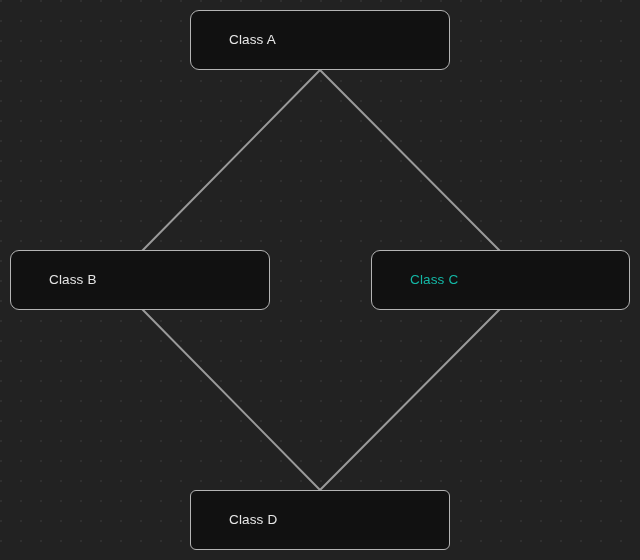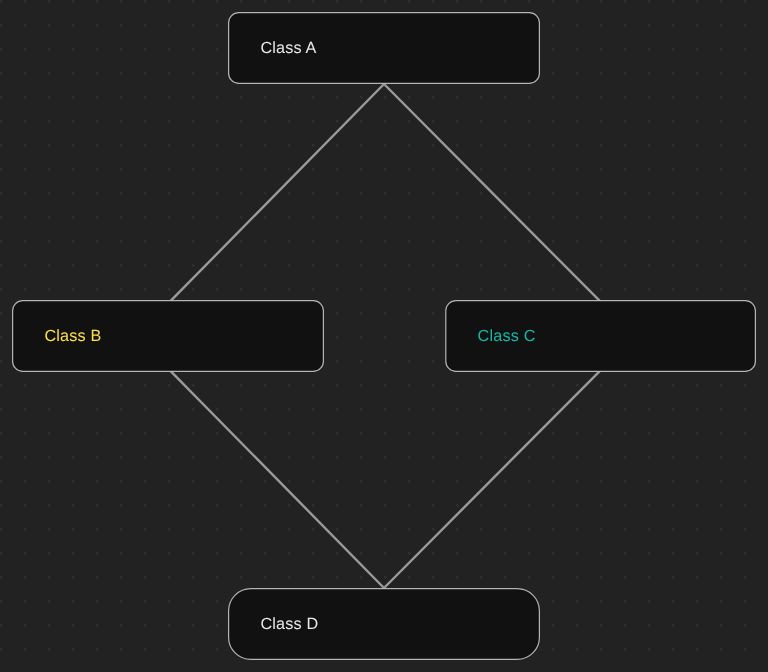--- a/index.html
+++ b/index.html
@@ -38,21 +38,21 @@
     display: flex;
     align-items: center;
     z-index: 2;
   }
 
   .node-label {
     color: #e8e8e8;
     font-size: 13.5px;
     line-height: 1;
     letter-spacing: 0.15px;
-    padding-left: 26px;
+    padding-left: 38px;
     white-space: nowrap;
     user-select: none;
   }
 
   #node-a { left: 190px; top: 10px;  width: 260px; height: 60px; }
   #node-b { left: 10px;  top: 250px; width: 260px; height: 60px; }
   #node-c { left: 371px; top: 250px; width: 259px; height: 60px; }
   #node-d { left: 190px; top: 490px; width: 260px; height: 60px; }
 </style>
 </head>
@@ -65,24 +65,24 @@
     <line stroke="#9a9a9a" stroke-width="2" stroke-linecap="round" x1="320" y1="70" x2="500" y2="251"></line>
     <line stroke="#9a9a9a" stroke-width="2" stroke-linecap="round" x1="142" y1="309" x2="320" y2="490"></line>
     <line stroke="#9a9a9a" stroke-width="2" stroke-linecap="round" x1="500" y1="309" x2="320" y2="490"></line>
   </svg>
 
   <div class="node" id="node-a" style="left: 190px; top: 10px; width: 260px; height: 60px; background: rgb(17, 17, 17); border-color: rgb(180, 180, 180); border-radius: 9px;">
     <span class="node-label" style="color: rgb(232, 232, 232);">Class A</span>
   </div>
 
   <div class="node" id="node-b" style="left: 10px; top: 250px; width: 260px; height: 60px; background: rgb(17, 17, 17); border-color: rgb(180, 180, 180); border-radius: 9px;">
-    <span class="node-label" style="color: #fde047;">Class B</span>
+    <span class="node-label" style="color: #e5e5e5;">Class B</span>
   </div>
 
   <div class="node" id="node-c" style="left: 371px; top: 250px; width: 259px; height: 60px; background: rgb(17, 17, 17); border-color: rgb(180, 180, 180); border-radius: 9px;">
     <span class="node-label" style="color: #14b8a6;">Class C</span>
   </div>
 
-  <div class="node" id="node-d" style="left: 190px; top: 490px; width: 260px; height: 60px; background: rgb(17, 17, 17); border-color: rgb(180, 180, 180); border-radius: 19px;">
+  <div class="node" id="node-d" style="left: 190px; top: 490px; width: 260px; height: 60px; background: rgb(17, 17, 17); border-color: rgb(180, 180, 180); border-radius: 6px;">
     <span class="node-label" style="color: rgb(232, 232, 232);">Class D</span>
   </div>
 
 </div>
 
 </body></html>

